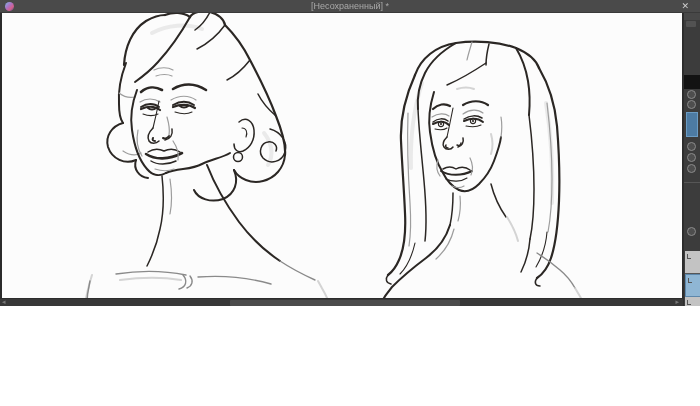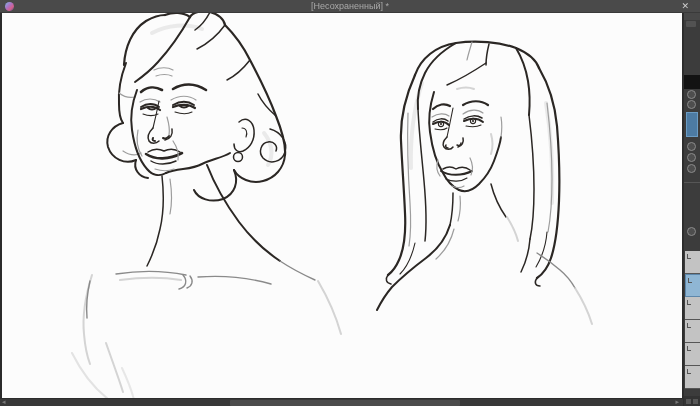--- a/index.html
+++ b/index.html
@@ -1,17 +1,17 @@
 <!DOCTYPE html>
 <html><head>
 <meta charset="utf-8">
 <style>
   * { margin:0; padding:0; box-sizing:border-box; }
   html,body { width:700px; height:406px; font-family:"Liberation Sans", sans-serif; }
-  .window { position:relative; width:700px; height:406px; background:#4a4a4a; overflow:hidden; }
+  .window { position:relative; width:700px; height:306px; background:#4a4a4a; overflow:hidden; }
 
   
   .titlebar { position:absolute; left:0; top:0; width:700px; height:13px; background:#4a4a4a; border-bottom:1px solid #3a3a3a; }
   .app-icon { position:absolute; left:5px; top:2px; width:9px; height:9px; border-radius:50%;
               background:linear-gradient(135deg,#7db7e8 0%,#b06ec0 45%,#d4608a 70%,#3f4e8f 100%); }
   .title-text { position:absolute; left:0; right:0; top:1px; text-align:center; font-size:9px; color:#a9a9a9; }
   .close-btn { position:absolute; right:11px; top:0px; font-size:9px; color:#cfcfcf; line-height:13px; cursor:default; }
 
   
   .left-border { position:absolute; left:0; top:13px; width:2px; height:393px; background:#2b2b2b; }

